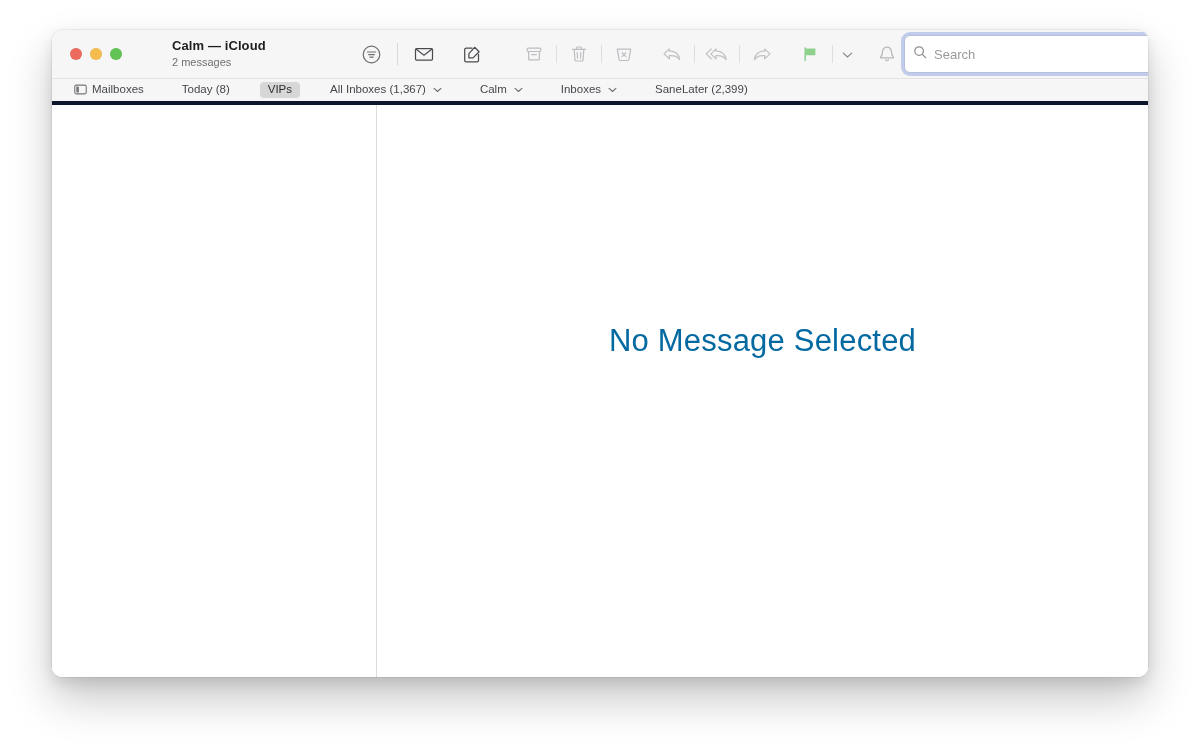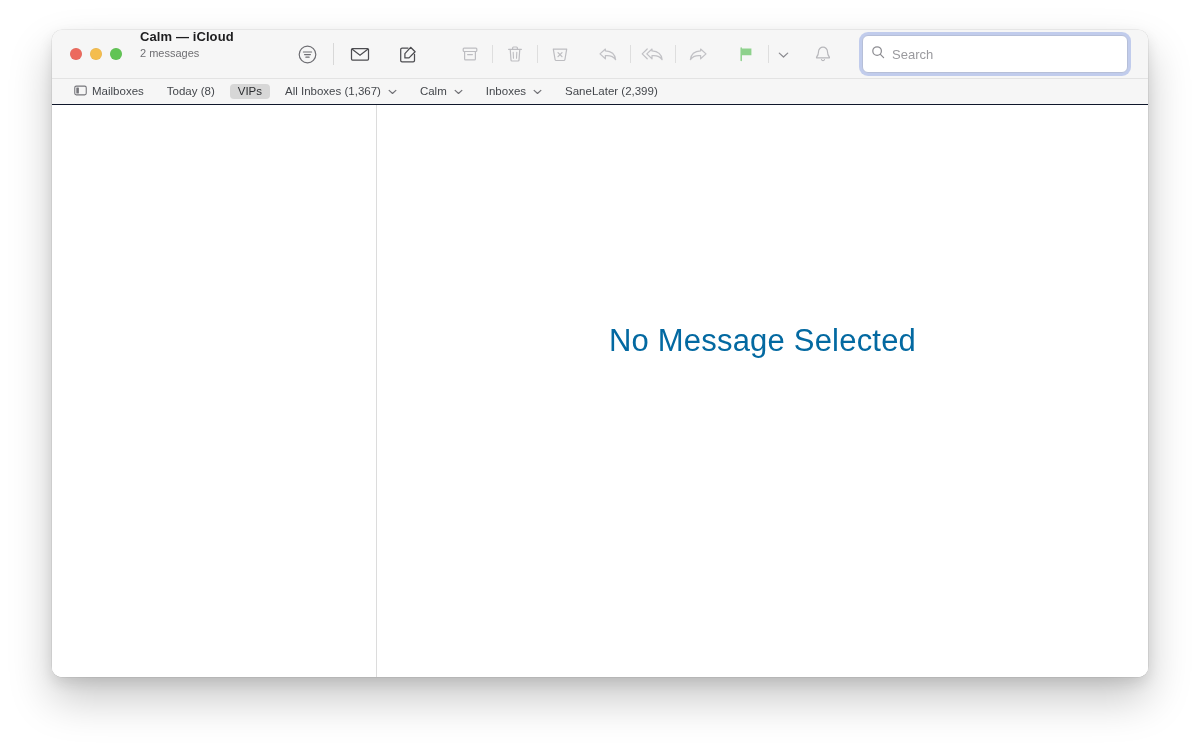--- a/index.html
+++ b/index.html
@@ -33,22 +33,24 @@
     display: flex;
     flex-direction: column;
   }
 
   
   .titlebar {
     height: 48px;
     flex: 0 0 48px;
     background: #f6f6f6;
     display: flex;
+    align-items: center;
     position: relative;
     padding: 0 10px 0 0;
+    gap: 32px;
   }
 
   .traffic {
     display: flex;
     align-items: center;
     gap: 8px;
     padding-left: 18px;
     flex: 0 0 auto;
   }
   .light {
@@ -136,25 +138,25 @@
     font-size: 13px;
     color: #9a9a9e;
   }
 
   
   .favbar {
     height: 27px;
     flex: 0 0 27px;
     background: #f6f6f6;
     border-top: 1px solid #e3e3e3;
-    border-bottom: 1px solid #0f172a;
+    border-bottom: 4px solid #0f172a;
     display: flex;
     align-items: center;
     padding-left: 14px;
-    gap: 1px;
+    gap: 16px;
   }
   .fav-item {
     display: flex;
     align-items: center;
     gap: 5px;
     font-size: 11.5px;
     color: #44474c;
     padding: 2px 8px;
     border-radius: 4px;
     margin-right: 6px;

